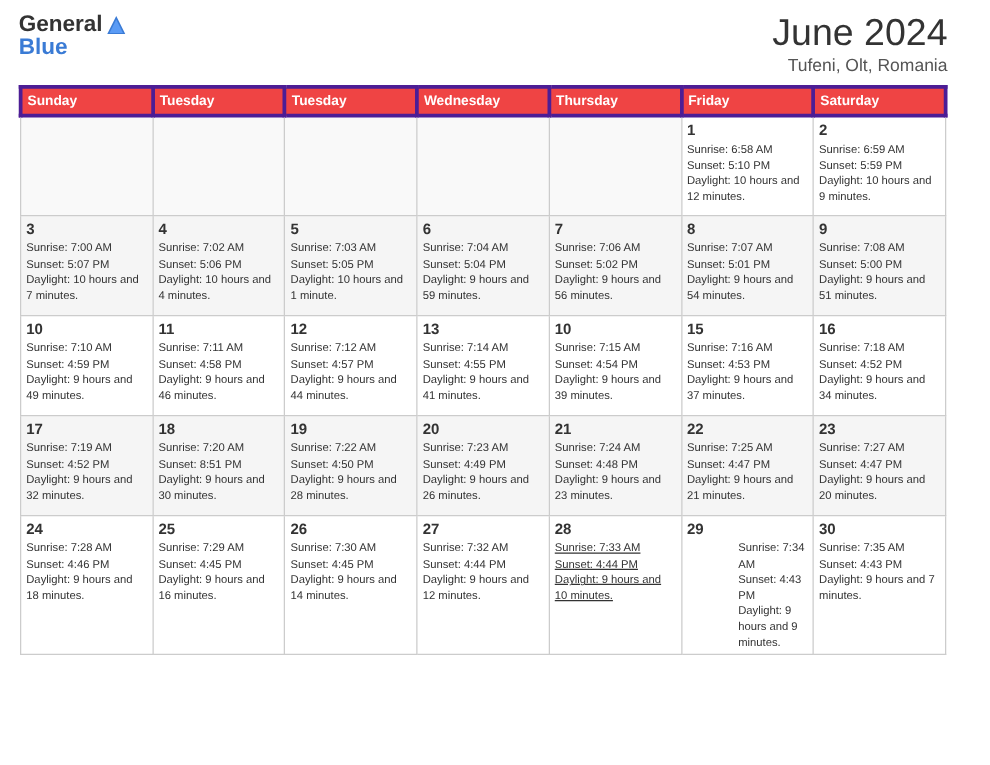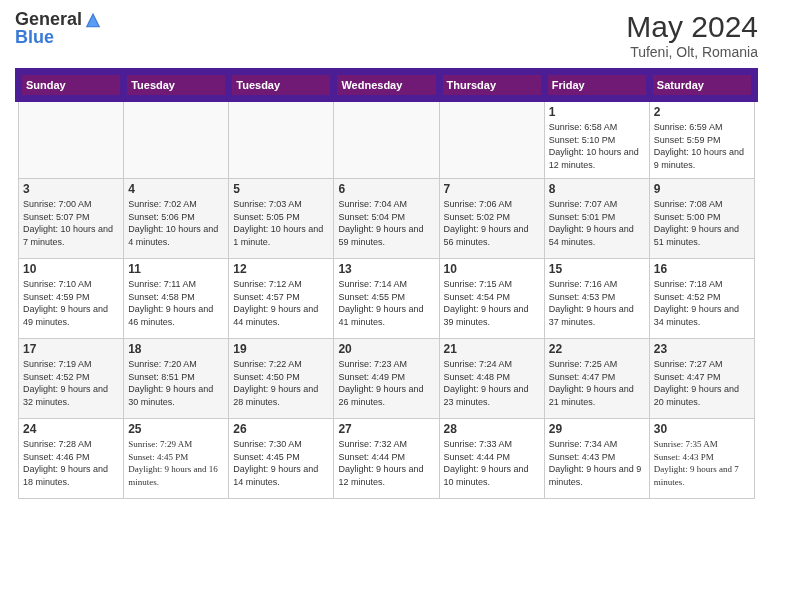--- a/index.html
+++ b/index.html
@@ -48,27 +48,27 @@
     .location {
       font-size: 14px;
       color: #555;
     }
     .calendar {
       width: 100%;
       border-collapse: collapse;
       table-layout: fixed;
     }
     .calendar th {
-      background: #701a75;
+      background: #ef4444;
       color: #fff;
       font-size: 11px;
       font-weight: bold;
       padding: 4px 4px;
       text-align: left;
-      border: 7px solid #4c1d95;
+      border: 3px solid #4c1d95;
     }
     .calendar td {
       border: 1px solid #ccc;
       vertical-align: top;
       padding: 3px 4px;
       font-size: 9.5px;
       color: #333;
       height: 80px;
       background: #fff;
     }
@@ -101,21 +101,21 @@
           <span class="logo-text logo-general">General</span>
           <svg class="logo-icon" viewBox="0 0 20 20">
             <polygon points="10,2 18,18 2,18" fill="#3a7bd5"></polygon>
             <polygon points="10,5 16,17 4,17" fill="#5a9bf5"></polygon>
           </svg>
         </div>
         <div class="logo-text logo-blue" style="margin-top:-2px;">Blue</div>
       </div>
     </div>
     <div class="title-section">
-      <div class="month-title">May 2024</div>
+      <div class="month-title">June 2024</div>
       <div class="location">Tufeni, Olt, Romania</div>
     </div>
   </div>
 
   <table class="calendar">
     <thead>
       <tr>
         <th>Sunday</th>
         <th>Tuesday</th>
         <th>Tuesday</th>
@@ -279,50 +279,50 @@
         </tr>
         <tr>
           <td>
             <span class="day-number">24</span>
             <div class="day-info" style="white-space: pre-line;">Sunrise: 7:28 AM
 Sunset: 4:46 PM
 Daylight: 9 hours and 18 minutes.</div>
           </td>
           <td>
             <span class="day-number">25</span>
-            <div class="day-info" style="white-space: pre-line; font-family: Liberation Serif, serif;">Sunrise: 7:29 AM
+            <div class="day-info" style="white-space: pre-line;">Sunrise: 7:29 AM
 Sunset: 4:45 PM
 Daylight: 9 hours and 16 minutes.</div>
           </td>
           <td>
             <span class="day-number">26</span>
             <div class="day-info" style="white-space: pre-line;">Sunrise: 7:30 AM
 Sunset: 4:45 PM
 Daylight: 9 hours and 14 minutes.</div>
           </td>
           <td>
             <span class="day-number">27</span>
             <div class="day-info" style="white-space: pre-line;">Sunrise: 7:32 AM
 Sunset: 4:44 PM
 Daylight: 9 hours and 12 minutes.</div>
           </td>
           <td>
             <span class="day-number">28</span>
-            <div class="day-info" style="white-space: pre-line;">Sunrise: 7:33 AM
+            <div class="day-info" style="white-space: pre-line; text-decoration: underline;">Sunrise: 7:33 AM
 Sunset: 4:44 PM
 Daylight: 9 hours and 10 minutes.</div>
           </td>
           <td>
             <span class="day-number">29</span>
-            <div class="day-info" style="white-space: pre-line;">Sunrise: 7:34 AM
+            <div class="day-info" style="white-space: pre-line; margin-left: 41px;">Sunrise: 7:34 AM
 Sunset: 4:43 PM
 Daylight: 9 hours and 9 minutes.</div>
           </td>
           <td>
             <span class="day-number">30</span>
-            <div class="day-info" style="white-space: pre-line; font-family: Liberation Serif, serif;">Sunrise: 7:35 AM
+            <div class="day-info" style="white-space: pre-line;">Sunrise: 7:35 AM
 Sunset: 4:43 PM
 Daylight: 9 hours and 7 minutes.</div>
           </td>
         </tr>
       </tbody>
   </table>
 </div>
 
 </body></html>

